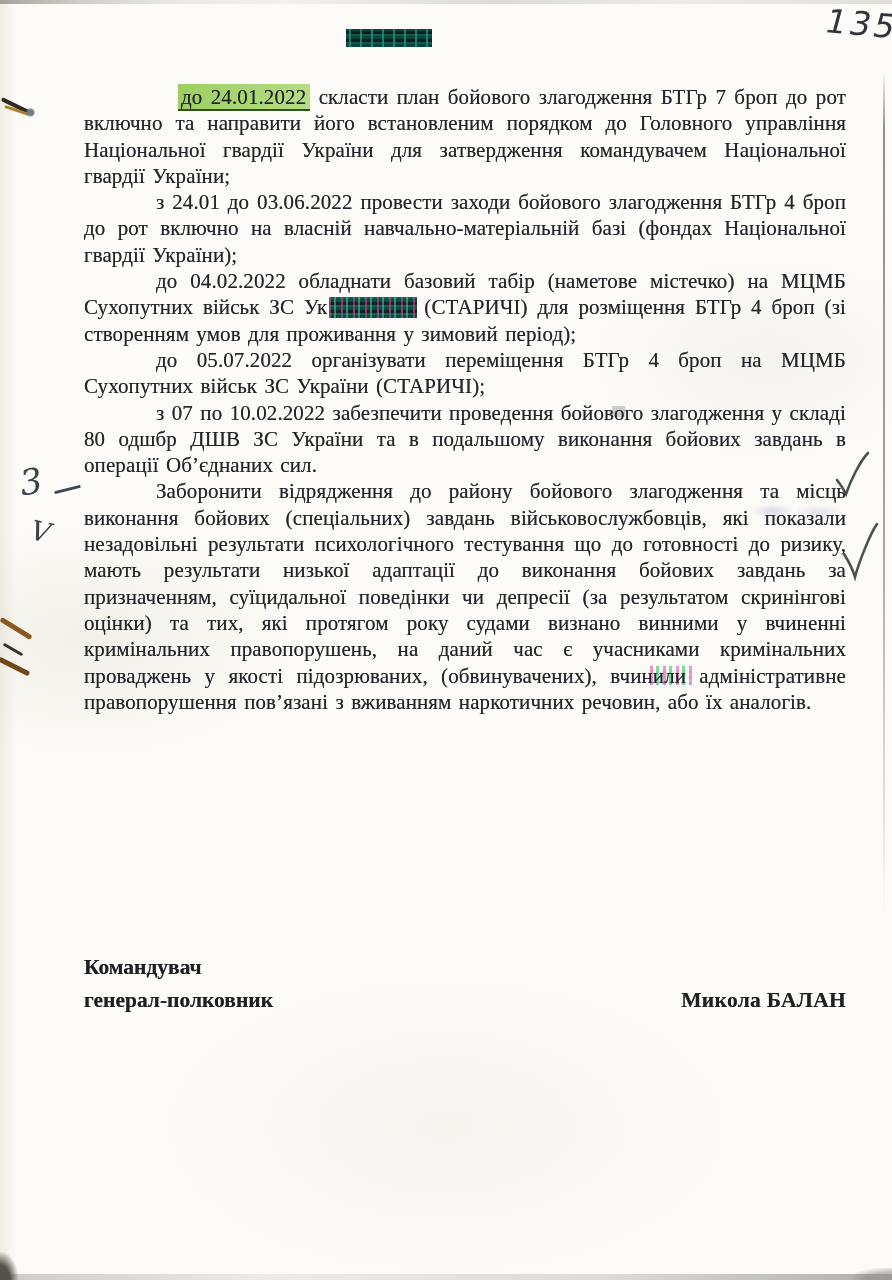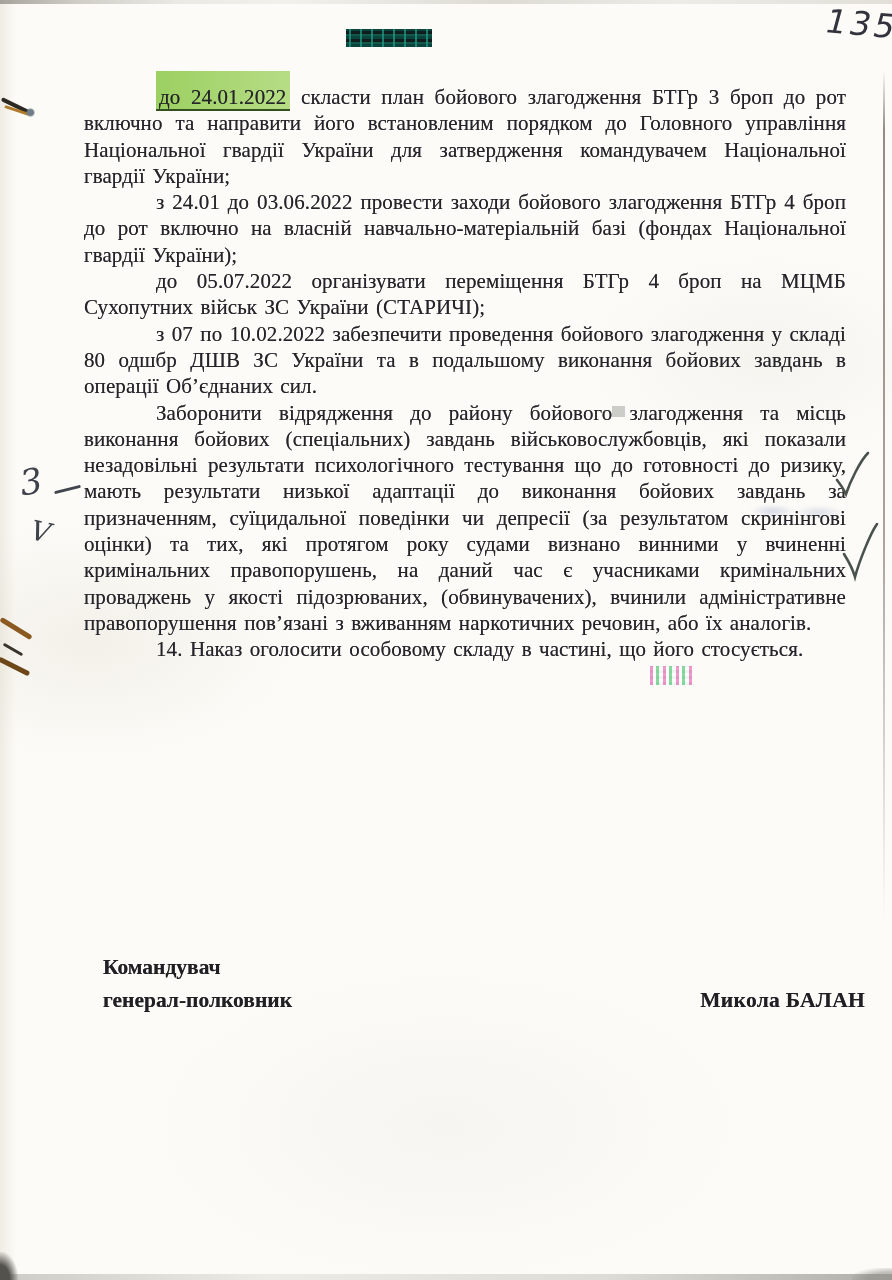--- a/index.html
+++ b/index.html
@@ -66,38 +66,38 @@
       radial-gradient(ellipse 34px 10px at 72% 55%, rgba(95,112,178,0.2), transparent 75%);}
   
   .content{
     position:absolute;left:84px;top:84px;width:762px;
     font-size:21px;line-height:26.3px;color:#24242a;
     text-align:justify;letter-spacing:0.1px;word-spacing:2px;
     text-shadow:0 0 0.4px rgba(10,10,15,0.55);
   }
   .content p{margin:0;text-indent:72px;}
   .hl{
-    padding:14px 4px 0 3px;border-bottom:2.5px solid #33511f;
+    padding:1px 4px 0 3px;border-bottom:2.5px solid #33511f;
     background:linear-gradient(to right, rgba(150,205,90,0.95), rgba(165,214,105,0.8));
+    margin-left:22px;
   }
   
   .margin-mark{position:absolute;font-family:"DejaVu Serif",serif;font-style:italic;color:#3e434b;}
   .mark-3{left:20px;top:462px;font-size:35px;transform:rotate(-9deg);}
   .mark-3-dash{position:absolute;left:54px;top:488px;width:27px;height:3px;background:#41464e;border-radius:2px;transform:rotate(-14deg);}
   .mark-v{left:31px;top:516px;font-size:27px;transform:rotate(12deg);}
   .checkmark{position:absolute;}
   .check-1{left:833px;top:450px;}
   .check-2{left:840px;top:520px;}
   
   .sig-block{
     position:absolute;left:84px;top:951px;width:762px;
     display:flex;justify-content:space-between;align-items:flex-end;
     font-weight:700;font-size:21.5px;line-height:32.5px;color:#1f1f24;
     text-shadow:0 0 0.4px rgba(10,10,15,0.6);
-    margin-left:19px;
   }
   .sig-left div{white-space:nowrap;}
   .sig-name{white-space:nowrap;letter-spacing:0.3px;text-align:center;}
 </style>
 </head>
 <body>
 
 <div class="scan-page">
 
   <div class="edge-top"></div>
@@ -118,26 +118,26 @@
   </div>
 
   <div class="page-number">135</div>
 
   <div class="glitch glitch-top"></div>
   <div class="glitch glitch-small"></div>
   <div class="speck"></div>
   <div class="bleed"></div>
 
   <div class="content">
-    <p><span class="hl">до 24.01.2022</span><span> скласти план бойового злагодження БТГр 3 броп до рот включно та направити його встановленим порядком до Головного управління Національної гвардії України для затвердження командувачем Національної гвардії України;</span></p>
+    <p><span class="hl">до 24.01.2022</span><span> скласти план бойового злагодження БТГр 7 броп до рот включно та направити його встановленим порядком до Головного управління Національної гвардії України для затвердження командувачем Національної гвардії України;</span></p>
     <p>з 24.01 до 03.06.2022 провести заходи бойового злагодження БТГр 4 броп до рот включно на власній навчально-матеріальній базі (фондах Національної гвардії України);</p>
+    <p><span>до 04.02.2022 обладнати базовий табір (наметове містечко) на МЦМБ Сухопутних військ ЗС Ук</span><span class="glitch glitch-inline"></span><span>(СТАРИЧІ) для розміщення БТГр 4 броп (зі створенням умов для проживання у зимовий період);</span></p>
     <p>до 05.07.2022 організувати переміщення БТГр 4 броп на МЦМБ Сухопутних військ ЗС України (СТАРИЧІ);</p>
     <p>з 07 по 10.02.2022  забезпечити проведення бойового злагодження у складі 80 одшбр ДШВ ЗС України та в подальшому виконання бойових завдань в операції Об’єднаних сил.</p>
     <p>Заборонити відрядження до району бойового злагодження та місць виконання бойових (спеціальних) завдань військовослужбовців, які показали незадовільні результати психологічного тестування що до готовності до ризику, мають результати низької адаптації до виконання бойових завдань за призначенням, суїцидальної поведінки чи депресії (за результатом скринінгові оцінки) та тих, які протягом року судами визнано винними у вчиненні кримінальних правопорушень, на даний час є учасниками кримінальних проваджень у якості підозрюваних, (обвинувачених), вчинили адміністративне правопорушення пов’язані з вживанням наркотичних речовин, або їх аналогів.</p>
-    <p>14. Наказ оголосити особовому складу в частині, що його стосується.</p>
   </div>
 
   <div class="margin-mark mark-3">3</div>
   <div class="mark-3-dash"></div>
   <div class="margin-mark mark-v">V</div>
 
   <svg class="checkmark check-1" width="38" height="50" viewBox="0 0 38 50">
     <path d="M4 30 C8 35, 11 40, 13 44 C17 32, 27 11, 35 3" stroke="#49524c" stroke-width="2.6" fill="none" stroke-linecap="round"></path>
   </svg>
   <svg class="checkmark check-2" width="40" height="64" viewBox="0 0 40 64">

